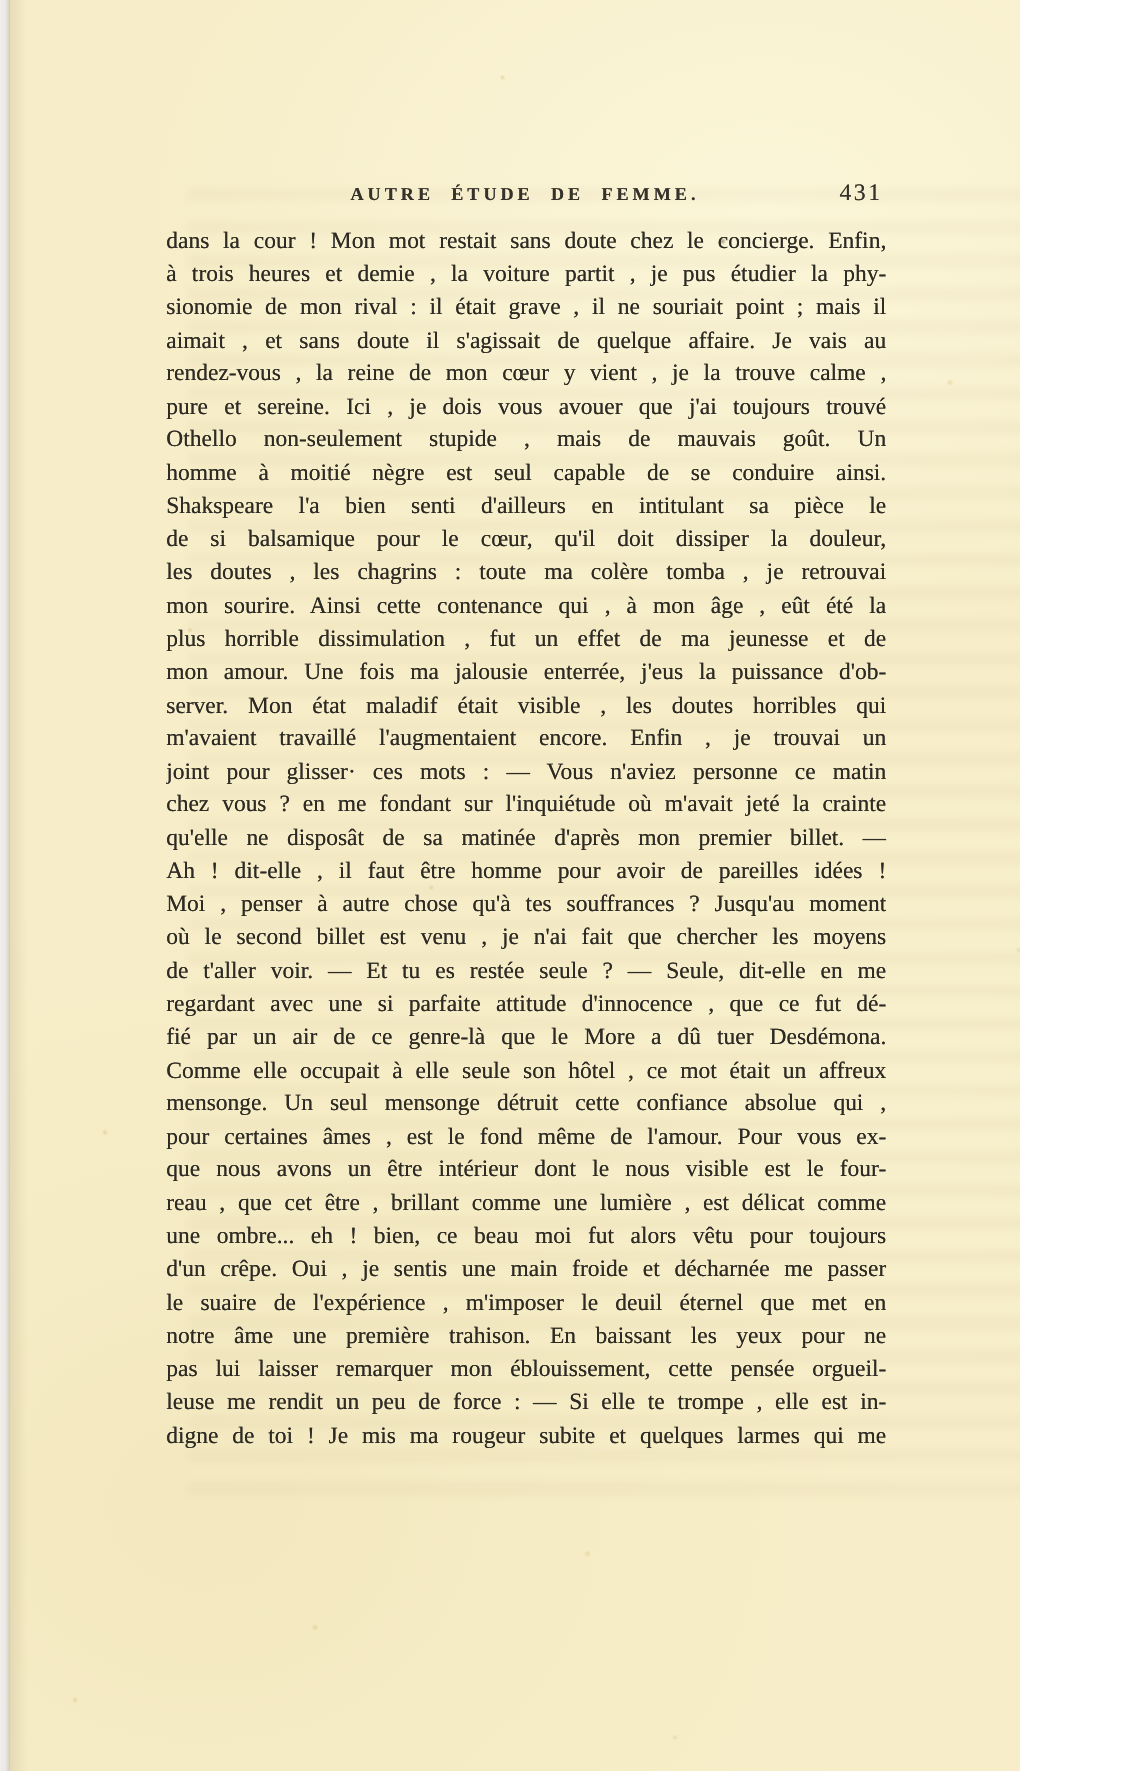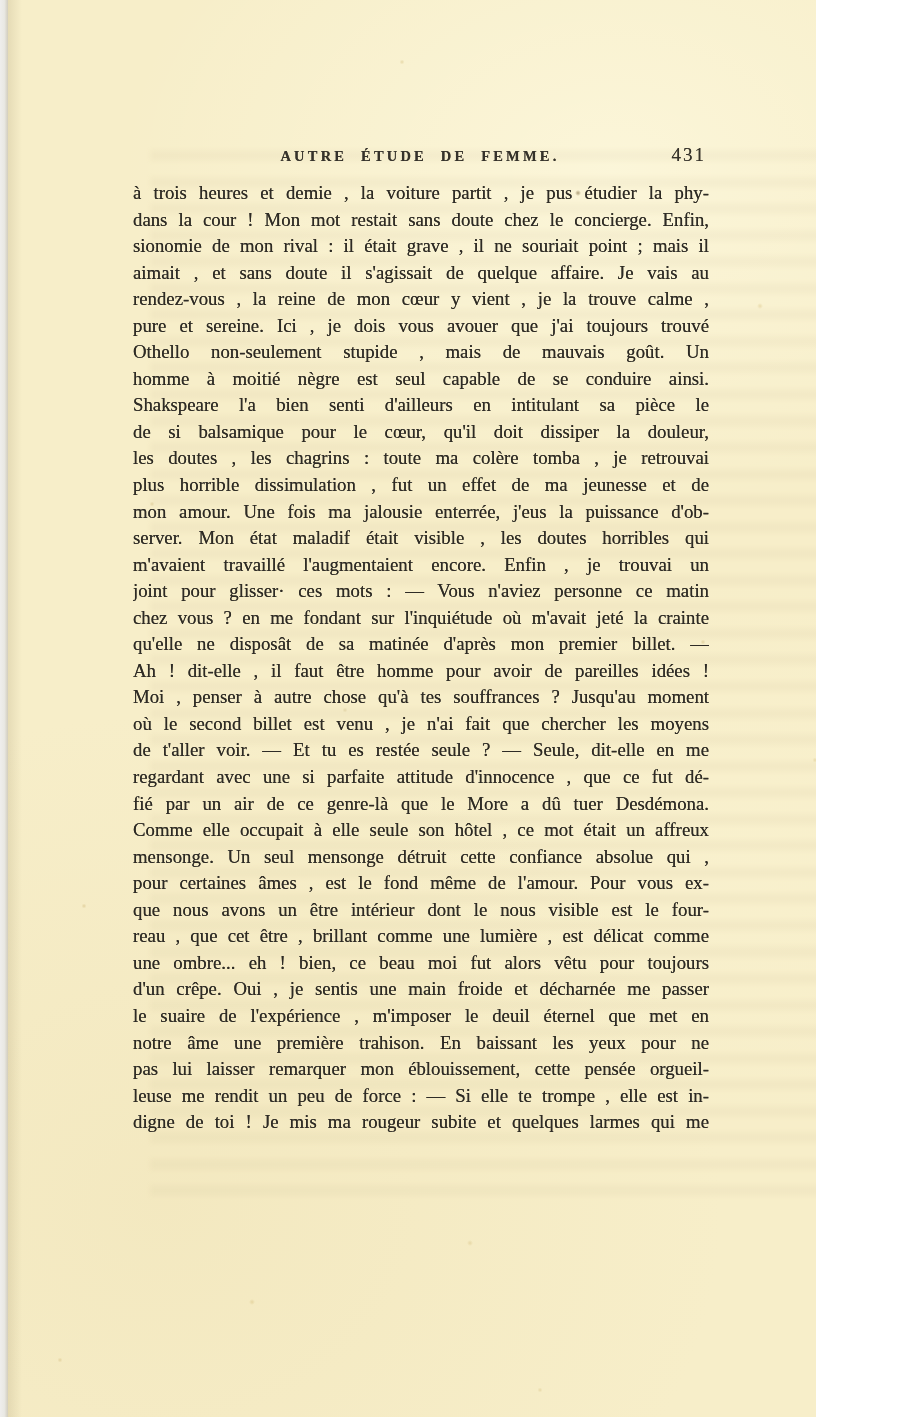--- a/index.html
+++ b/index.html
@@ -124,31 +124,32 @@
 <div class="page">
   <div class="ghost-showthrough"></div>
   <div class="speckles"></div>
 
   <div class="running-header">
     <span class="header-title">AUTRE ÉTUDE DE FEMME.</span>
     <span class="page-number">431</span>
   </div>
 
   <div class="body-text">
+      <div class="line"><span>dans la cour ! Mon mot restait sans doute chez le concierge. Enfin,</span></div>
       <div class="line"><span>à trois heures et demie , la voiture partit , je pus étudier la phy-</span></div>
-      <div class="line"><span>dans la cour ! Mon mot restait sans doute chez le concierge. Enfin,</span></div>
       <div class="line"><span>sionomie de mon rival : il était grave , il ne souriait point ; mais il</span></div>
       <div class="line"><span>aimait , et sans doute il s'agissait de quelque affaire. Je vais au</span></div>
       <div class="line"><span>rendez-vous , la reine de mon cœur y vient , je la trouve calme ,</span></div>
       <div class="line"><span>pure et sereine. Ici , je dois vous avouer que j'ai toujours trouvé</span></div>
       <div class="line"><span>Othello non-seulement stupide , mais de mauvais goût. Un</span></div>
       <div class="line"><span>homme à moitié nègre est seul capable de se conduire ainsi.</span></div>
       <div class="line"><span>Shakspeare l'a bien senti d'ailleurs en intitulant sa pièce </span><span class="it">le</span></div>
       <div class="line"><span>de si balsamique pour le cœur, qu'il doit dissiper la douleur,</span></div>
       <div class="line"><span>les doutes , les chagrins : toute ma colère tomba , je retrouvai</span></div>
+      <div class="line"><span>mon sourire. Ainsi cette contenance qui , à mon âge , eût été la</span></div>
       <div class="line"><span>plus horrible dissimulation , fut un effet de ma jeunesse et de</span></div>
       <div class="line"><span>mon amour. Une fois ma jalousie enterrée, j'eus la puissance d'ob-</span></div>
       <div class="line"><span>server. Mon état maladif était visible , les doutes horribles qui</span></div>
       <div class="line"><span>m'avaient travaillé l'augmentaient encore. Enfin , je trouvai un</span></div>
       <div class="line"><span>joint pour glisser· ces mots : — Vous n'aviez personne ce matin</span></div>
       <div class="line"><span>chez vous ? en me fondant sur l'inquiétude où m'avait jeté la crainte</span></div>
       <div class="line"><span>qu'elle ne disposât de sa matinée d'après mon premier billet. —</span></div>
       <div class="line"><span>Ah ! dit-elle , il faut être homme pour avoir de pareilles idées !</span></div>
       <div class="line"><span>Moi , penser à autre chose qu'à tes souffrances ? Jusqu'au moment</span></div>
       <div class="line"><span>où le second billet est venu , je n'ai fait que chercher les moyens</span></div>

